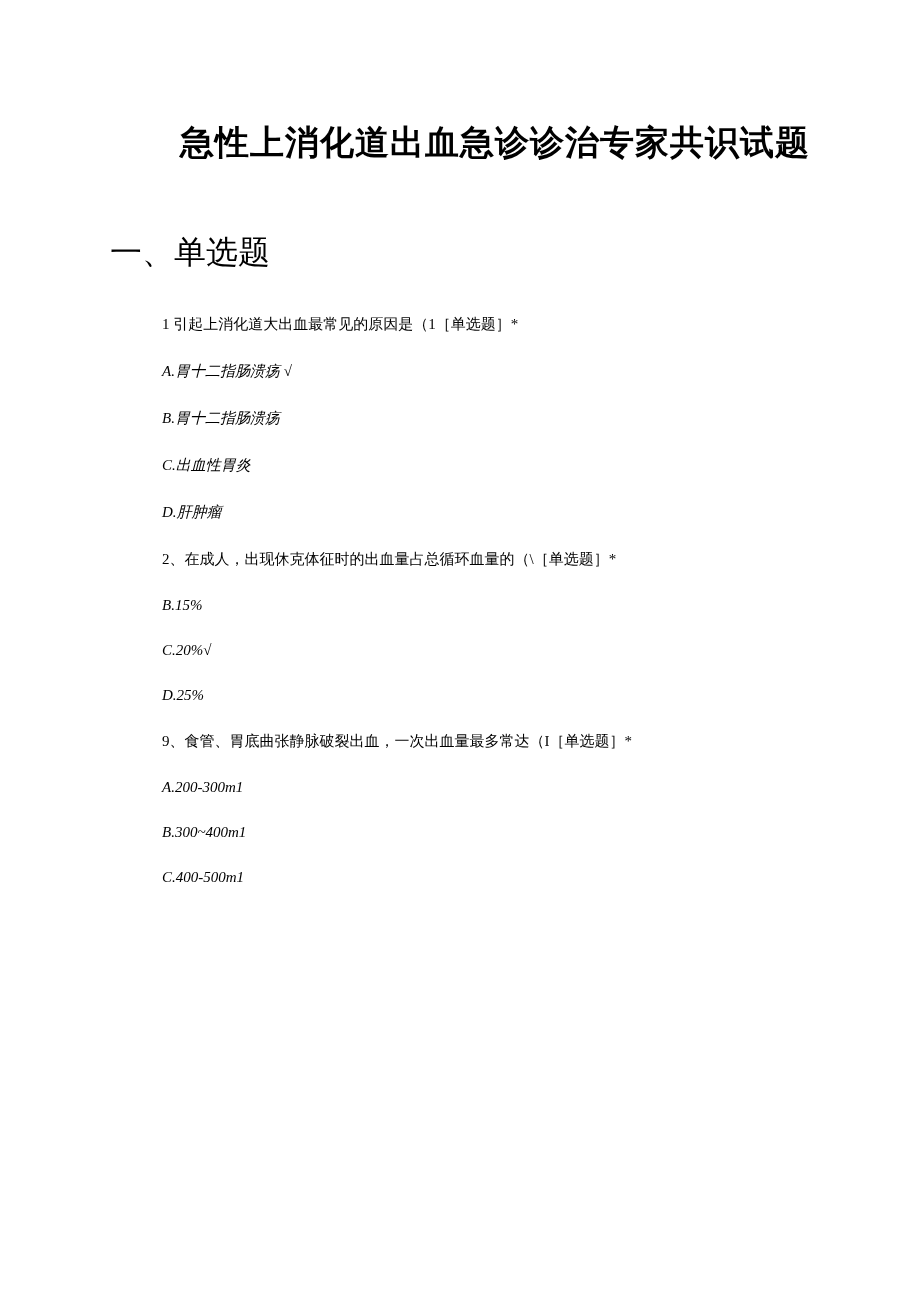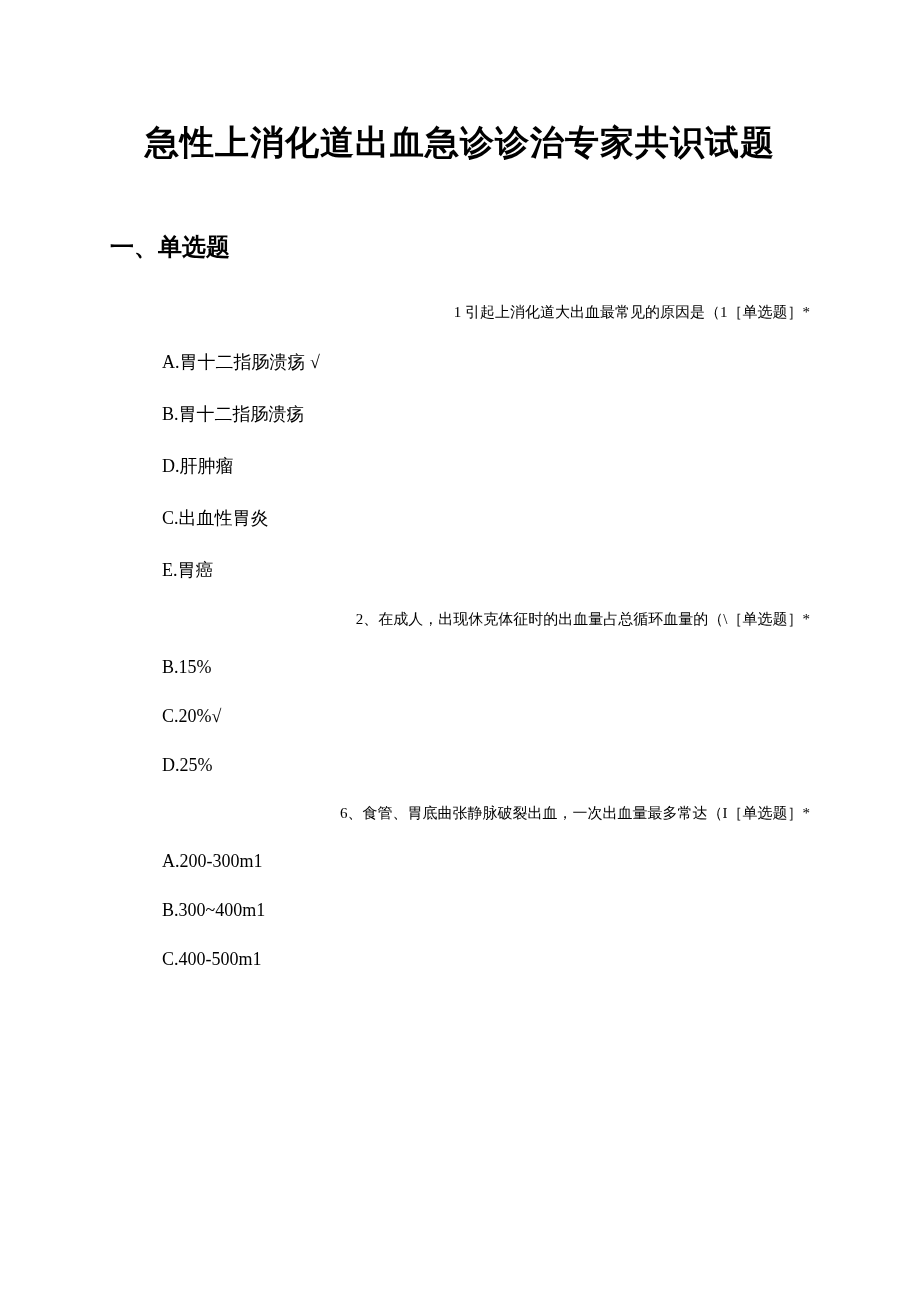--- a/index.html
+++ b/index.html
@@ -11,69 +11,68 @@
       background: #ffffff;
       font-family: "SimSun", "宋体", serif;
       width: 920px;
       height: 1301px;
       padding: 120px 110px 60px 110px;
       color: #000000;
     }
     .doc-title {
       font-size: 34px;
       font-weight: bold;
-      text-align: center;
+      text-align: right;
       margin-bottom: 65px;
       letter-spacing: 1px;
     }
     .section-heading {
-      font-size: 24px;
-      font-weight: bold;
+      font-size: 32px;
+      font-weight: normal;
       margin-bottom: 40px;
       margin-top: 8px;
     }
     .question-block {
       margin-bottom: 8px;
     }
     .question-text {
       font-size: 15px;
       margin-bottom: 28px;
       padding-left: 52px;
-      text-align: right;
     }
     .option {
-      font-size: 18px;
+      font-size: 15px;
       margin-bottom: 28px;
       padding-left: 52px;
+      font-style: italic;
     }
     .option:last-child {
       margin-bottom: 28px;
     }
   </style>
 </head>
 <body>
 
 <h1 class="doc-title">急性上消化道出血急诊诊治专家共识试题</h1>
 
 <h2 class="section-heading">一、单选题</h2>
 
 <div class="question-block">
   <div class="question-text">1 引起上消化道大出血最常见的原因是（1［单选题］*</div>
   <div class="option">A.胃十二指肠溃疡 √</div>
   <div class="option">B.胃十二指肠溃疡</div>
+  <div class="option">C.出血性胃炎</div>
   <div class="option">D.肝肿瘤</div>
-  <div class="option">C.出血性胃炎</div>
-  <div class="option">E.胃癌</div>
 </div>
 
 <div class="question-block">
   <div class="question-text">2、在成人，出现休克体征时的出血量占总循环血量的（\［单选题］*</div>
   <div class="option">B.15%</div>
   <div class="option">C.20%√</div>
   <div class="option">D.25%</div>
 </div>
 
 <div class="question-block">
-  <div class="question-text">6、食管、胃底曲张静脉破裂出血，一次出血量最多常达（I［单选题］*</div>
+  <div class="question-text">9、食管、胃底曲张静脉破裂出血，一次出血量最多常达（I［单选题］*</div>
   <div class="option">A.200-300m1</div>
   <div class="option">B.300~400m1</div>
   <div class="option">C.400-500m1</div>
 </div>
 
 </body></html>

